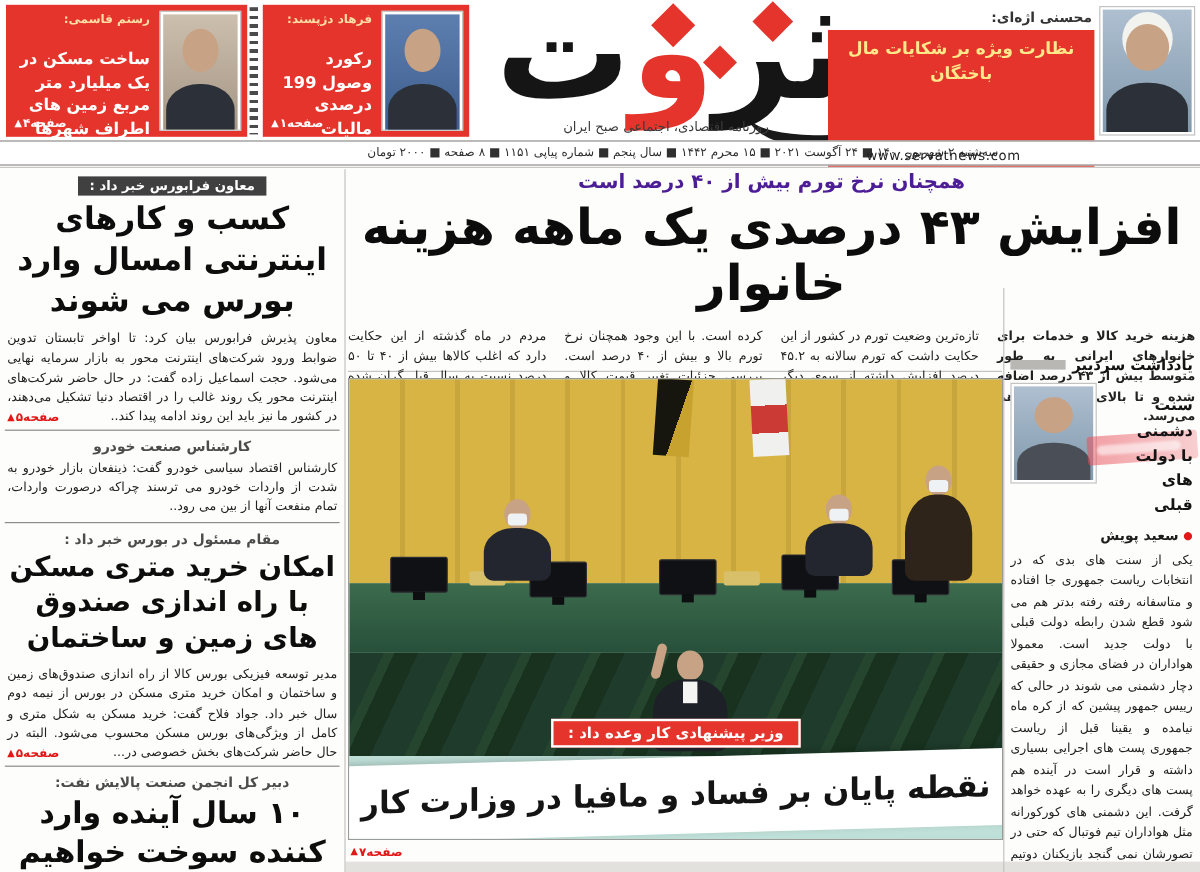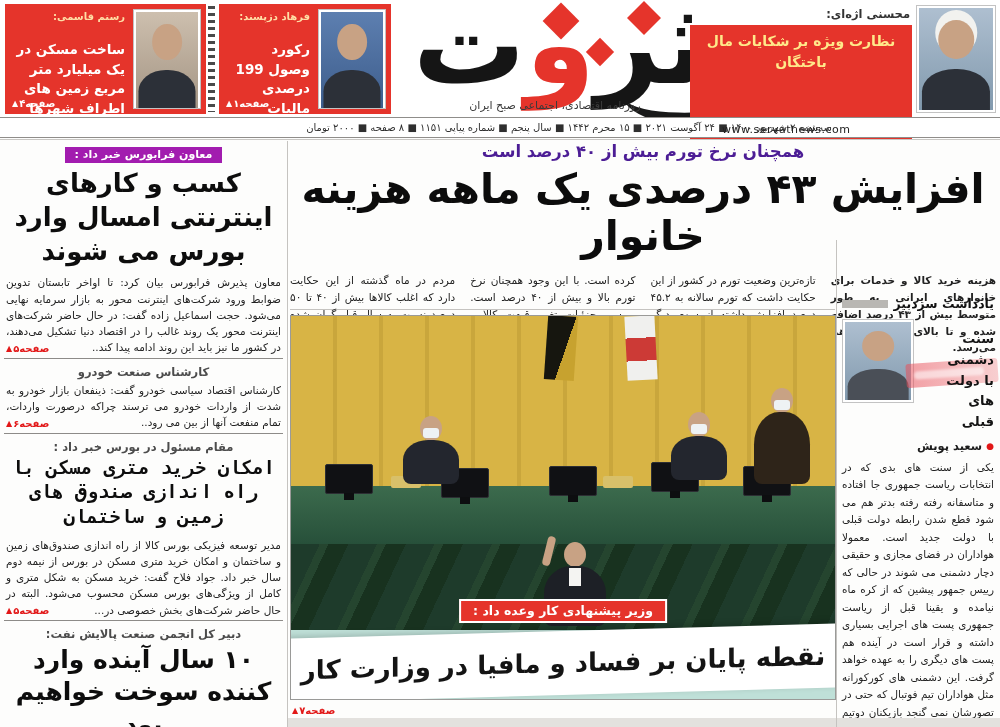--- a/index.html
+++ b/index.html
@@ -80,24 +80,24 @@
   .vsep { position:absolute; width:1px; background:#c5c3c0; z-index:1; }
   .v1 { left:287px; top:141px; height:586px; }
   .v2 { left:836px; top:240px; height:487px; }
   .hsep-lead { position:absolute; left:290px; top:309px; width:545px; height:1px; background:#c5c3c0; }
 
   
   .left-col { position:absolute; left:4px; top:141px; width:279px; }
   .lc-item { position:relative; padding:6px 2px 4px; border-bottom:1px solid #8d8b88; }
   .lc-item:last-child { border-bottom:none; }
   .lc-kicker { text-align:center; font-size:11.5px; font-weight:bold; color:#4c4c4c; margin-bottom:3px; }
-  .lc-kicker.badge { display:table; margin:0 auto 4px; background:#a21caf; color:#fff;
+  .lc-kicker.badge { display:table; margin:0 auto 4px; background:#404040; color:#fff;
                      padding:1px 10px 2px; font-size:11px; }
   .lc-headline { text-align:center; font-weight:bold; color:#0d0d0d; line-height:1.3; margin:2px 0 6px; }
-  .h-sz1 { font-size:26px; } .h-sz2 { font-size:28px; } .h-sz3 { font-size:19px;font-family:Liberation Mono, monospace; } .h-sz4 { font-size:25px; }
+  .h-sz1 { font-size:26px; } .h-sz2 { font-size:28px; } .h-sz3 { font-size:23px; } .h-sz4 { font-size:25px; }
   .lc-body { font-size:10.5px; line-height:1.55; color:#222; text-align:justify; }
   .lc-pmark { margin-top:-13px; }
 
   
   .photo-block { position:absolute; left:290px; top:315px; width:546px; height:385px;
                  border:1px solid #9a9a98; background:#c9e4dc; overflow:hidden; }
   .ph-wall { position:absolute; left:0; top:0; width:100%; height:170px;
              background:repeating-linear-gradient(90deg,#d8b445 0 42px,#c9a63c 42px 46px); }
   .ph-flag { position:absolute; top:0; width:30px; height:64px; }
   .ph-flag.black { left:255px; background:linear-gradient(105deg,#16160f 60%,#c7a22f 60%); transform:rotate(4deg); }
@@ -247,21 +247,20 @@
     <article class="lc-item">
       <div class="lc-kicker badge">معاون فرابورس خبر داد :</div>
       <h2 class="lc-headline h-sz1">کسب و کارهای اینترنتی امسال وارد بورس می شوند</h2>
       <p class="lc-body">معاون پذیرش فرابورس بیان کرد: تا اواخر تابستان تدوین ضوابط ورود شرکت‌های اینترنت محور به بازار سرمایه نهایی می‌شود. حجت اسماعیل زاده گفت: در حال حاضر شرکت‌های اینترنت محور یک روند غالب را در اقتصاد دنیا تشکیل می‌دهند، در کشور ما نیز باید این روند ادامه پیدا کند..</p>
       <div class="pmark lc-pmark" dir="ltr"><span class="tri">▲</span><span>صفحه۵</span></div>
     </article>
 
     <article class="lc-item">
       <div class="lc-kicker">کارشناس صنعت خودرو</div>
       <p class="lc-body">کارشناس اقتصاد سیاسی خودرو گفت: ذینفعان بازار خودرو به شدت از واردات خودرو می ترسند چراکه درصورت واردات، تمام منفعت آنها از بین می رود..</p>
-      <div class="pmark lc-pmark" dir="ltr"><span class="tri">▲</span><span>صفحه۶</span></div>
     </article>
 
     <article class="lc-item">
       <div class="lc-kicker">مقام مسئول در بورس خبر داد :</div>
       <h2 class="lc-headline h-sz3">امکان خرید متری مسکن با راه اندازی صندوق های زمین و ساختمان</h2>
       <p class="lc-body">مدیر توسعه فیزیکی بورس کالا از راه اندازی صندوق‌های زمین و ساختمان و امکان خرید متری مسکن در بورس از نیمه دوم سال خبر داد. جواد فلاح گفت: خرید مسکن به شکل متری و کامل از ویژگی‌های بورس مسکن محسوب می‌شود. البته در حال حاضر شرکت‌های بخش خصوصی در...</p>
       <div class="pmark lc-pmark" dir="ltr"><span class="tri">▲</span><span>صفحه۵</span></div>
     </article>
 
     <article class="lc-item">

